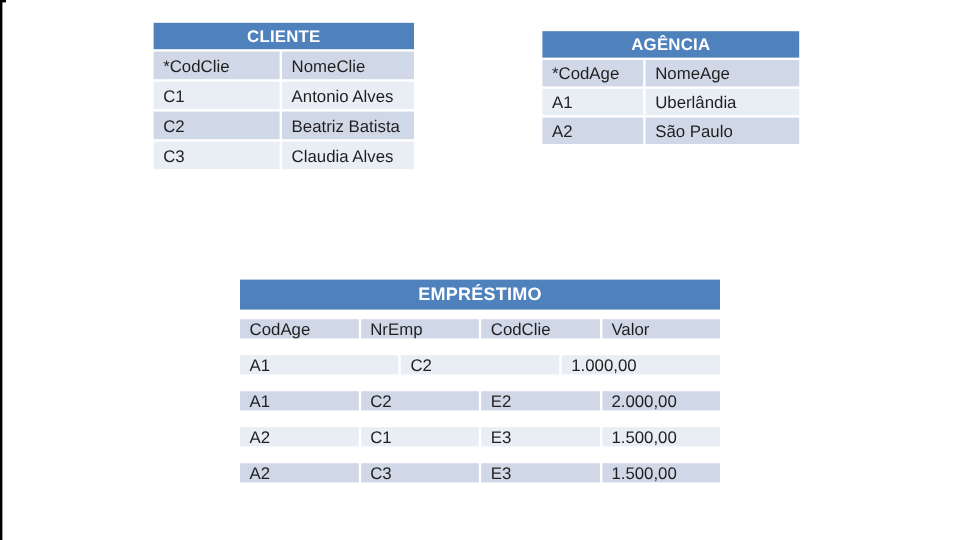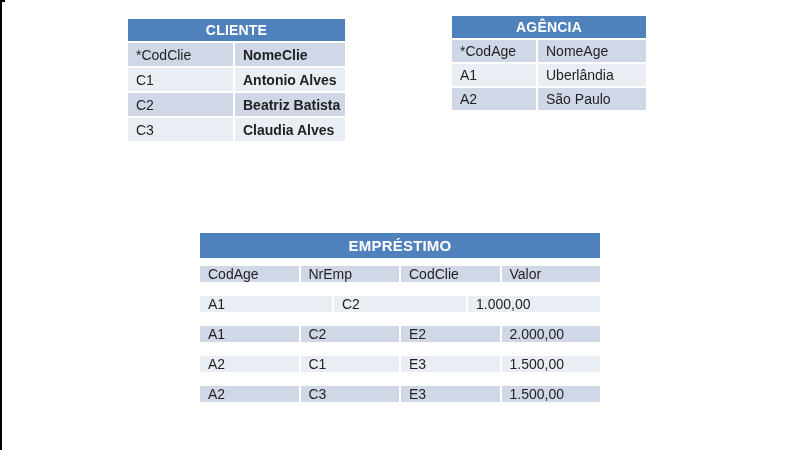--- a/index.html
+++ b/index.html
@@ -58,23 +58,23 @@
     overflow: hidden;
   }
   .band-dark  { background: var(--band-dark, #D0D8E8); }
   .band-light { background: var(--band-light, #E9EDF4); }
 
   
   #tbl-cliente    { left: 128px; top: 19px;  width: 217px; }
   #tbl-cliente    .tbl-title { height: 22px; font-size: 14px; }
   #tbl-cliente    .tbl-row   { height: 23px; }
   #tbl-cliente    .col-0 { width: 105px; flex: none; }
-  #tbl-cliente    .col-1 { flex: 1; font-weight: bold; }
+  #tbl-cliente    .col-1 { flex: 1; }
 
-  #tbl-agencia    { left: 452px; top: 16px;  width: 194px; }
+  #tbl-agencia    { left: 452px; top: 26px;  width: 214px; }
   #tbl-agencia    .tbl-title { height: 22px; font-size: 14px; }
   #tbl-agencia    .tbl-row   { height: 22px; }
   #tbl-agencia    .col-0 { width: 84px; flex: none; }
   #tbl-agencia    .col-1 { flex: 1; }
 
   #tbl-emprestimo { left: 200px; top: 233px; width: 400px; }
   #tbl-emprestimo .tbl-title { height: 25px; font-size: 15px; text-align: center; }
   #tbl-emprestimo .tbl-row   { height: 28px; align-items: center; }
   #tbl-emprestimo .tbl-cell  { flex: 1; }
 </style>

